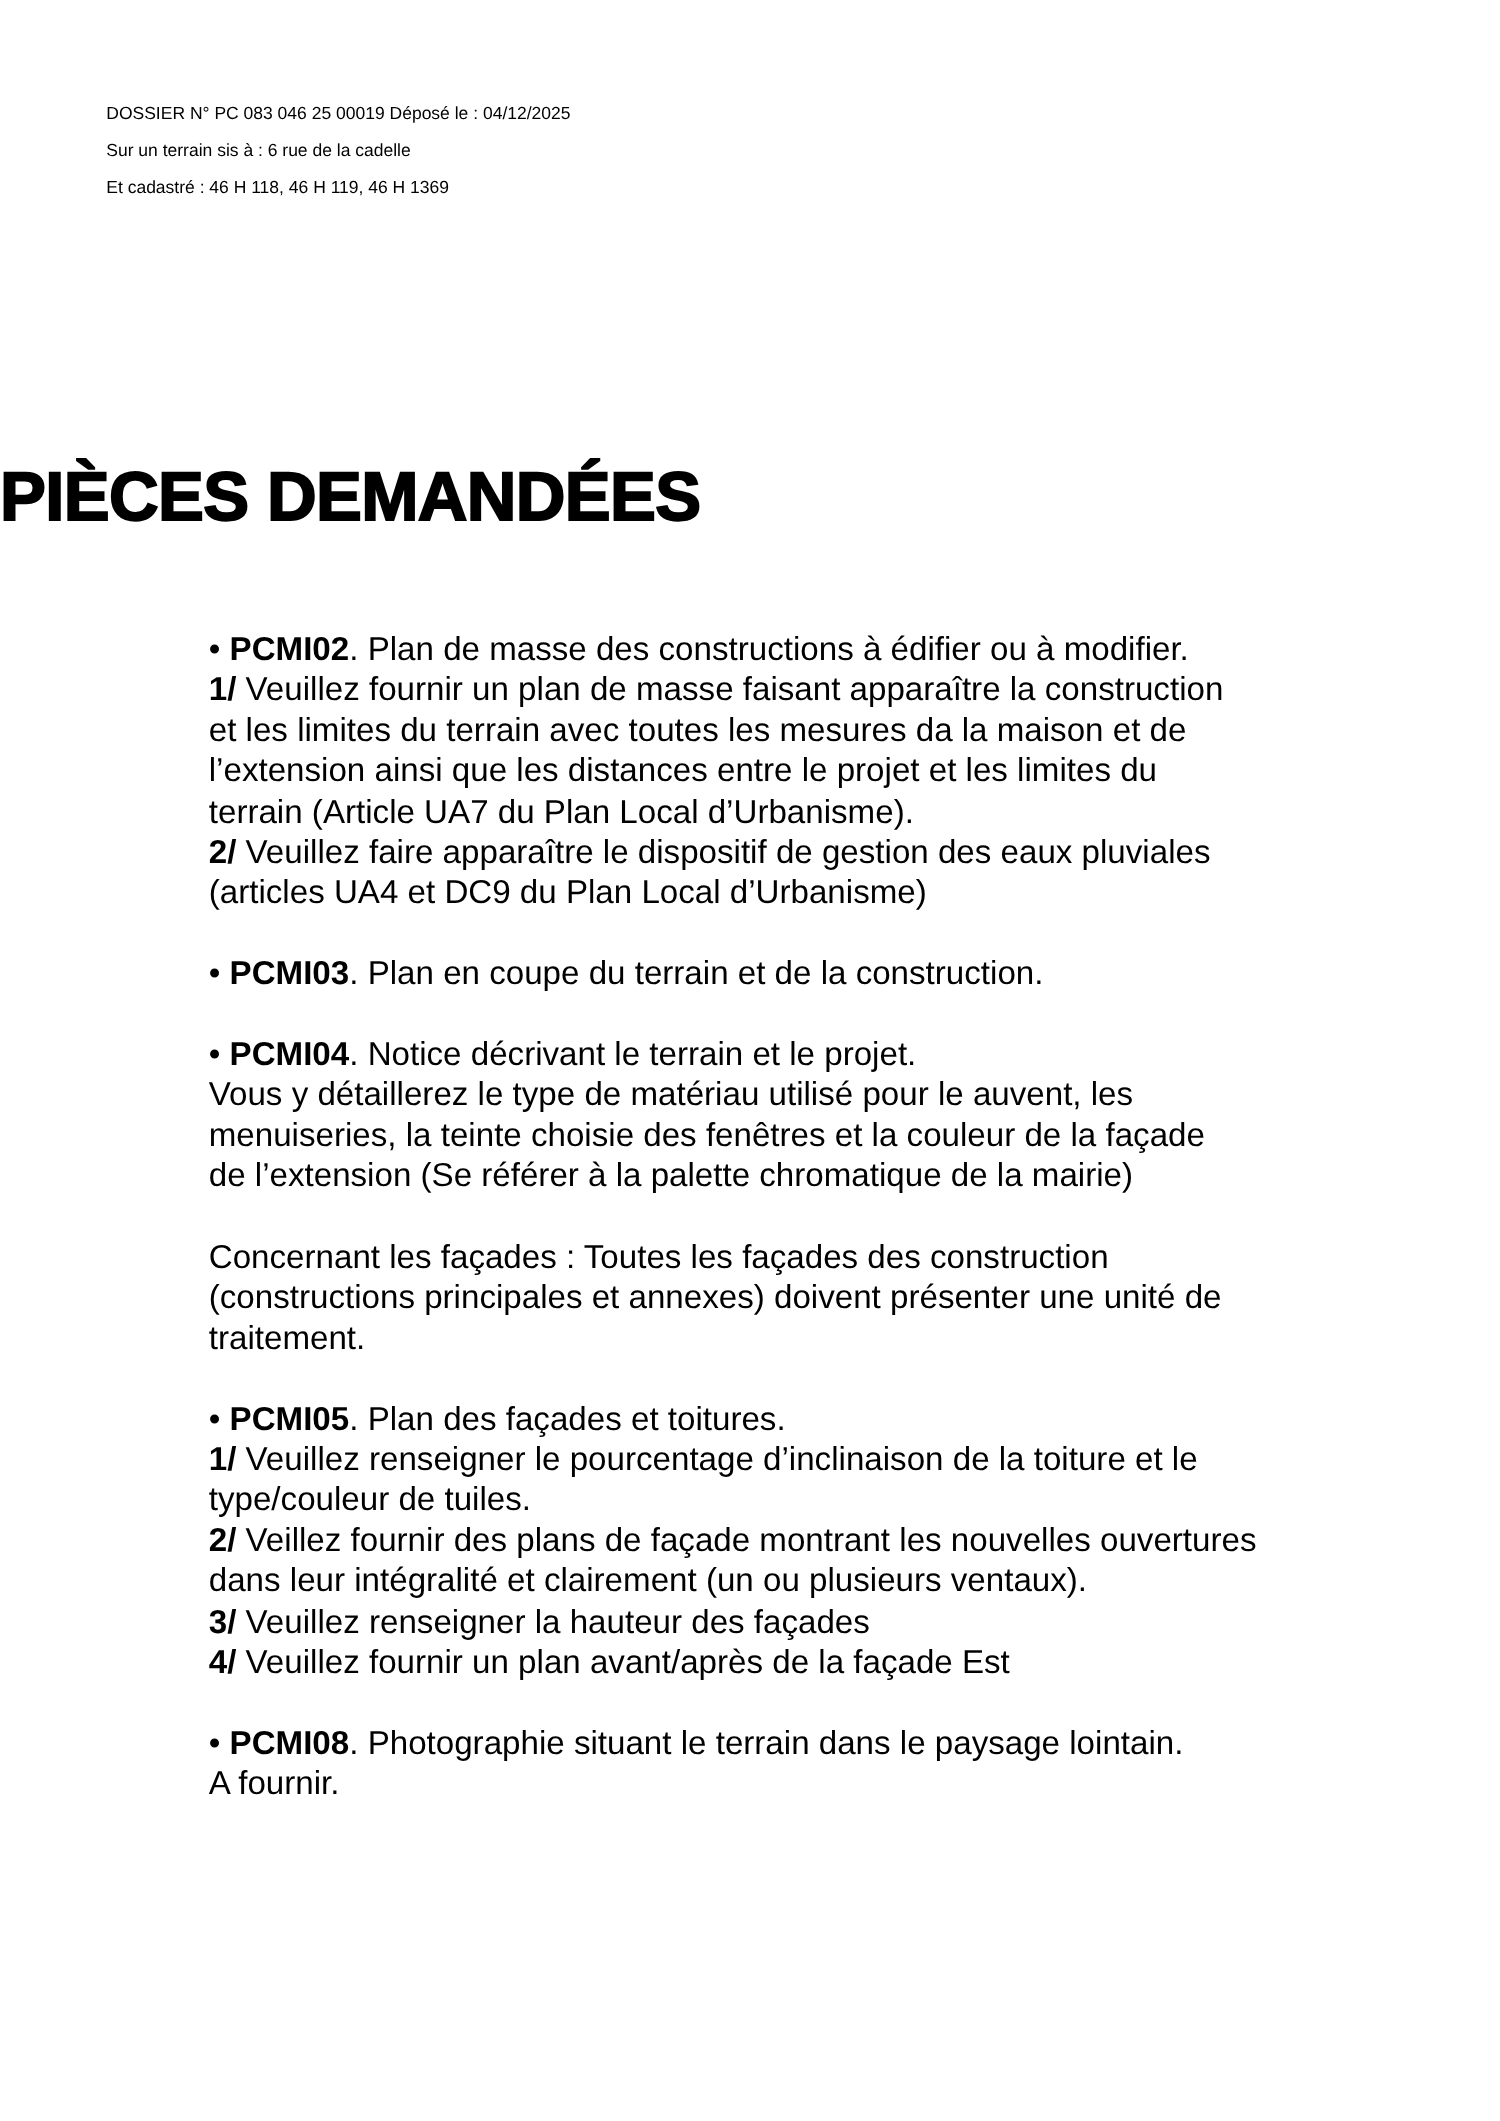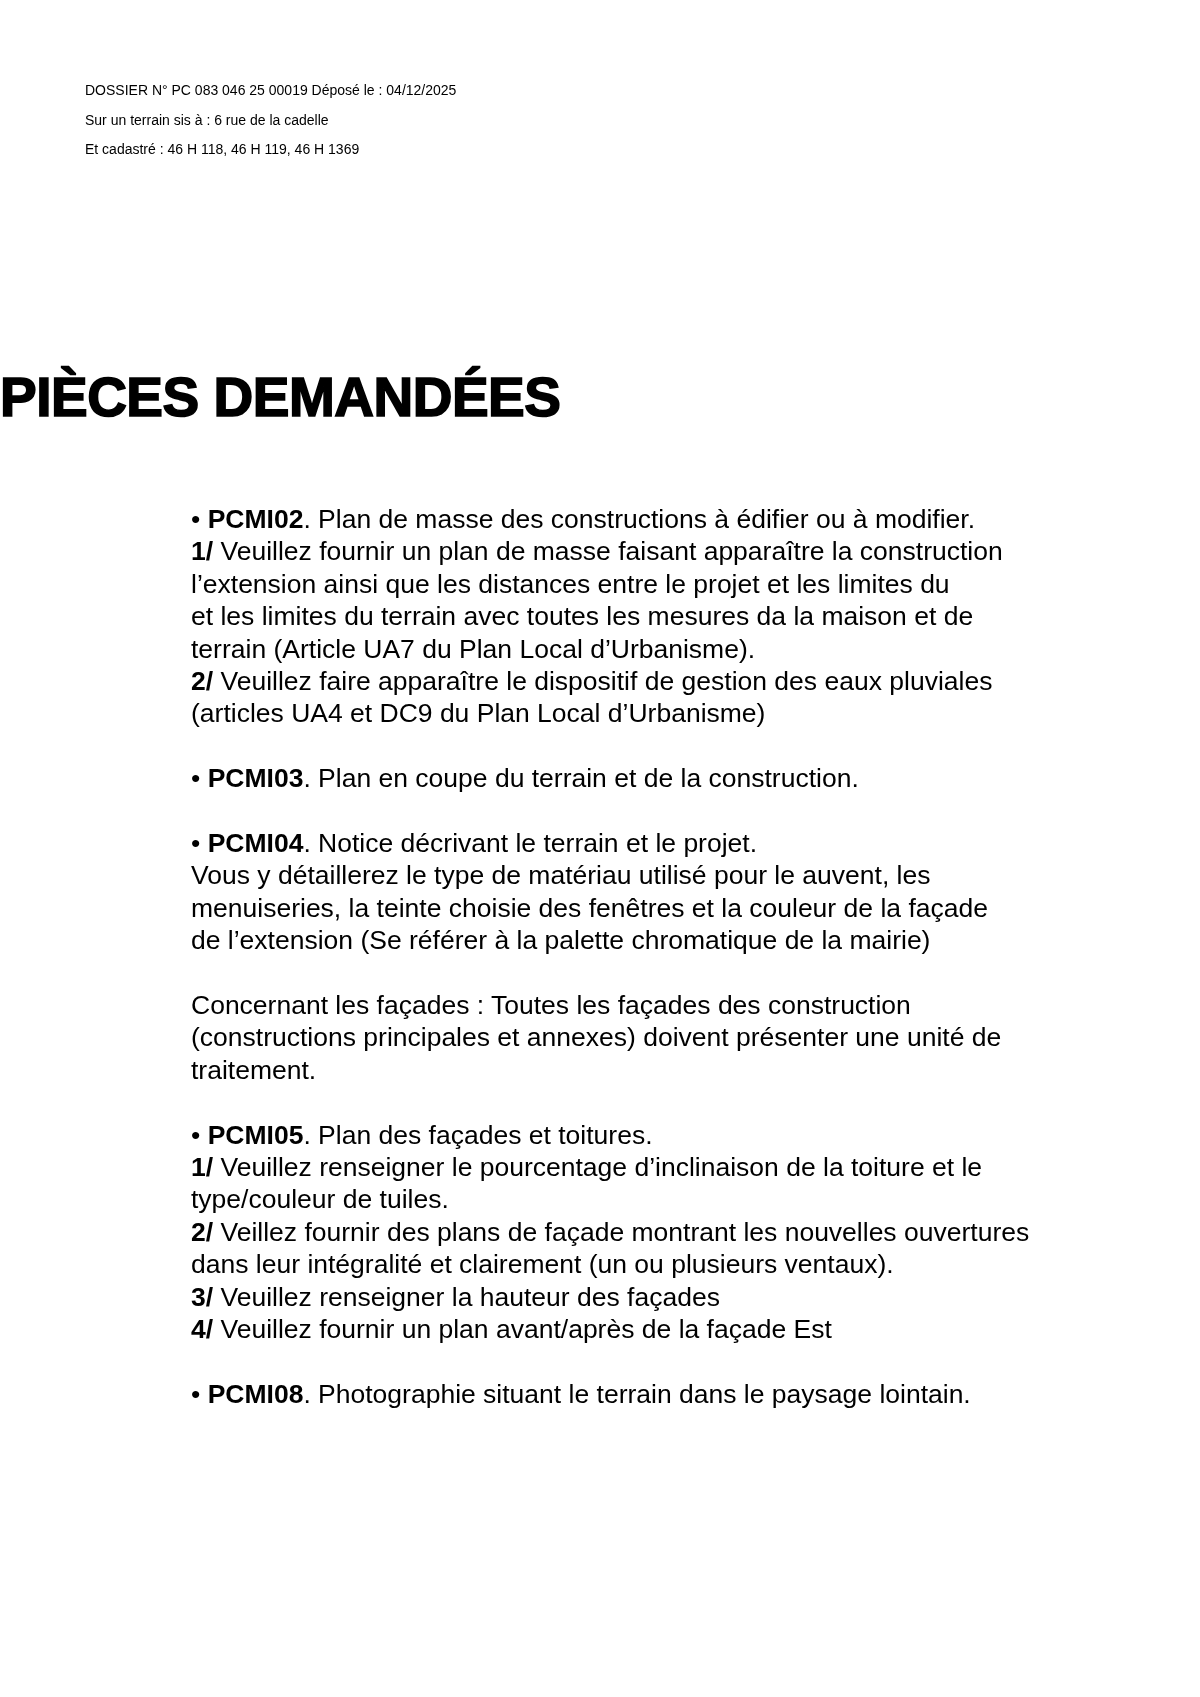--- a/index.html
+++ b/index.html
@@ -40,43 +40,42 @@
     top: 503px;
     font-size: 26.5px;
     line-height: 32.4px;
   }
   .section {
     margin: 0 0 32.4px 0;
   }
   .line {
     display: block;
     white-space: nowrap;
-    margin-left: 24px;
   }
   .line b {
     font-weight: bold;
   }
 </style>
 </head>
 <body style="background: rgb(255, 255, 255); color: rgb(0, 0, 0);">
 
 <header class="doc-header">
   <div class="header-line">DOSSIER N° PC 083 046 25 00019 Déposé le : 04/12/2025</div>
   <div class="header-line">Sur un terrain sis à : 6 rue de la cadelle</div>
   <div class="header-line">Et cadastré : 46 H 118, 46 H 119, 46 H 1369</div>
 </header>
 
 <h1 class="doc-title">PIÈCES DEMANDÉES</h1>
 
 <main class="doc-body">
   <p class="section">
       <span class="line"><span>• </span><b>PCMI02</b><span>. Plan de masse des constructions à édifier ou à modifier.</span></span>
       <span class="line"><b>1/</b><span> Veuillez fournir un plan de masse faisant apparaître la construction</span></span>
+      <span class="line"><span>et les limites du terrain avec toutes les mesures da la maison et de</span></span>
       <span class="line"><span>l’extension ainsi que les distances entre le projet et les limites du</span></span>
-      <span class="line"><span>et les limites du terrain avec toutes les mesures da la maison et de</span></span>
       <span class="line"><span>terrain (Article UA7 du Plan Local d’Urbanisme).</span></span>
       <span class="line"><b>2/</b><span> Veuillez faire apparaître le dispositif de gestion des eaux pluviales</span></span>
       <span class="line"><span>(articles UA4 et DC9 du Plan Local d’Urbanisme)</span></span>
     </p>
   <p class="section">
       <span class="line"><span>• </span><b>PCMI03</b><span>. Plan en coupe du terrain et de la construction.</span></span>
     </p>
   <p class="section">
       <span class="line"><span>• </span><b>PCMI04</b><span>. Notice décrivant le terrain et le projet.</span></span>
       <span class="line"><span>Vous y détaillerez le type de matériau utilisé pour le auvent, les</span></span>
@@ -92,14 +91,15 @@
       <span class="line"><span>• </span><b>PCMI05</b><span>. Plan des façades et toitures.</span></span>
       <span class="line"><b>1/</b><span> Veuillez renseigner le pourcentage d’inclinaison de la toiture et le</span></span>
       <span class="line"><span>type/couleur de tuiles.</span></span>
       <span class="line"><b>2/</b><span> Veillez fournir des plans de façade montrant les nouvelles ouvertures</span></span>
       <span class="line"><span>dans leur intégralité et clairement (un ou plusieurs ventaux).</span></span>
       <span class="line"><b>3/</b><span> Veuillez renseigner la hauteur des façades</span></span>
       <span class="line"><b>4/</b><span> Veuillez fournir un plan avant/après de la façade Est</span></span>
     </p>
   <p class="section">
       <span class="line"><span>• </span><b>PCMI08</b><span>. Photographie situant le terrain dans le paysage lointain.</span></span>
+      <span class="line"><span>A fournir.</span></span>
     </p>
 </main>
 
 </body></html>

